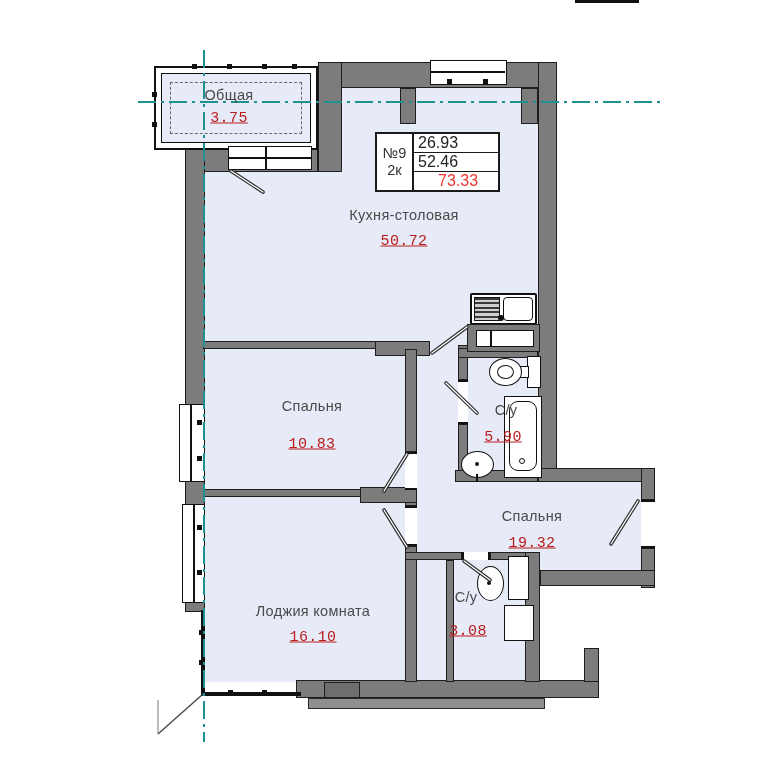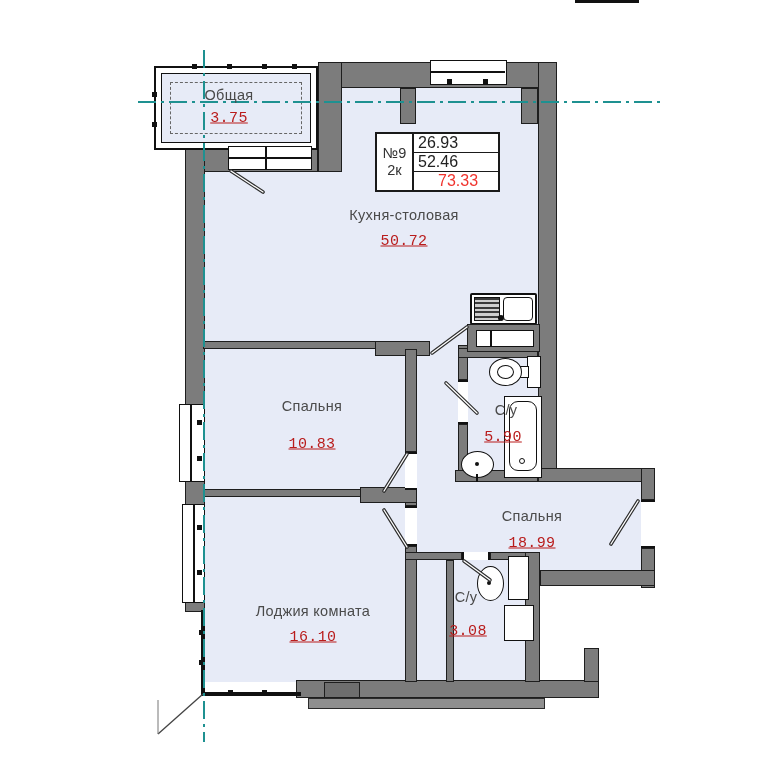--- a/index.html
+++ b/index.html
@@ -200,21 +200,21 @@
   <div class="room-label" style="left:404px;top:215px;">Кухня-столовая</div>
   <div class="room-area" style="left:404px;top:241px;">50.72</div>
 
   <div class="room-label" style="left:312px;top:406px;">Спальня</div>
   <div class="room-area" style="left:312px;top:444px;">10.83</div>
 
   <div class="room-label" style="left:313px;top:611px;">Лоджия комната</div>
   <div class="room-area" style="left:313px;top:637px;">16.10</div>
 
   <div class="room-label" style="left:532px;top:516px;">Спальня</div>
-  <div class="room-area" style="left:532px;top:543px;">18.99</div>
+  <div class="room-area" style="left:532px;top:543px;">19.32</div>
 
   <div class="room-label" style="left:506px;top:410px;">С/у</div>
   <div class="room-area" style="left:503px;top:437px;">5.90</div>
 
   <div class="room-label" style="left:466px;top:597px;">С/у</div>
   <div class="room-area" style="left:468px;top:631px;">3.08</div>
 
 </div>
 
 </body></html>

